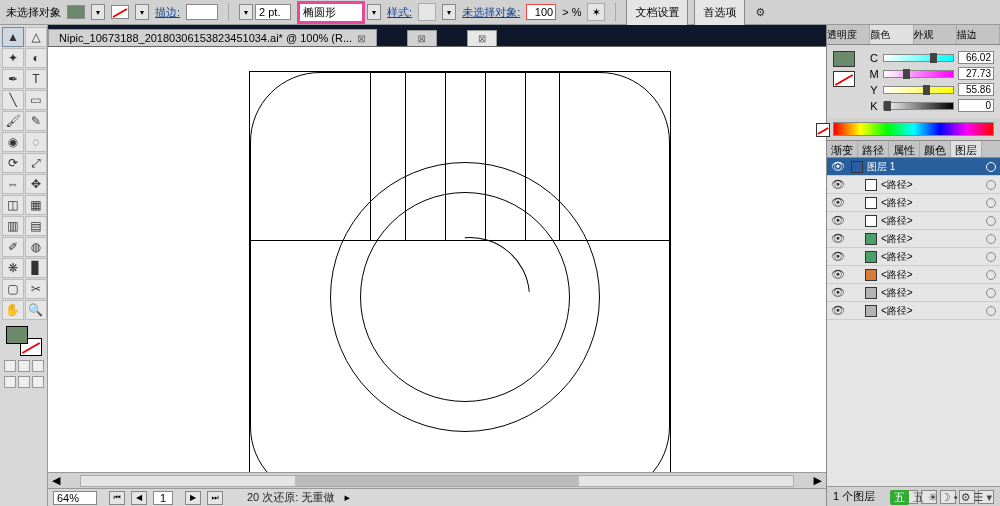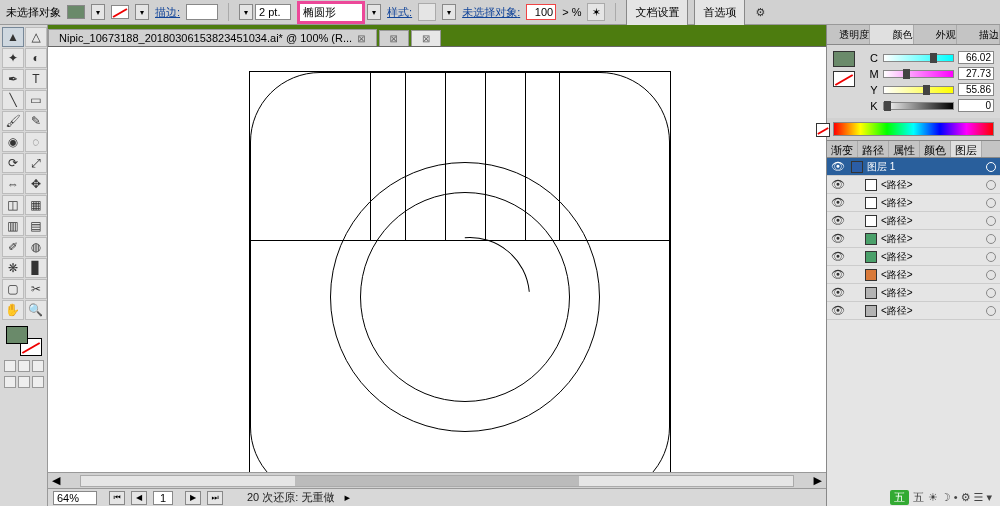--- a/index.html
+++ b/index.html
@@ -29,21 +29,21 @@
 .tool { width: 22px; height: 20px; border: 1px solid #bcbcbc; background: #e6e6e6; display: flex; align-items: center; justify-content: center; font-size: 12px; color: #333; cursor: pointer; }
 .tool.sel { background: #cfd8e0; border-color: #789; }
 .fillblock { padding: 4px; display: flex; flex-direction: column; align-items: center; gap: 4px; }
 .fill-swatches { position: relative; width: 36px; height: 30px; }
 .fill-swatches .fg { position: absolute; top: 0; left: 0; width: 22px; height: 18px; background: #6a8a6a; border: 1px solid #000; }
 .fill-swatches .bg { position: absolute; bottom: 0; right: 0; width: 22px; height: 18px; background: #fff; border: 1px solid #000; }
 .fill-swatches .bg::after { content: ""; position: absolute; left: 0; right: 0; top: 50%; border-top: 2px solid #e00; transform: rotate(-30deg); }
 .mini-tools { display: grid; grid-template-columns: repeat(3, 12px); gap: 2px; }
 .mini-tools div { width: 12px; height: 12px; border: 1px solid #999; background: #eee; }
 .doc-area { flex: 1; background: #808080; display: flex; flex-direction: column; position: relative; }
-.tabs { height: 22px; background: #4d7c0f; display: flex; align-items: flex-end; border-bottom: 1px solid #666; }
+.tabs { height: 22px; background: #0f172a; display: flex; align-items: flex-end; border-bottom: 1px solid #666; gap: 28px; }
 .tab { padding: 2px 10px; background: #d1d1d1; border: 1px solid #999; border-bottom: none; margin-right: 2px; display: flex; align-items: center; gap: 5px; cursor: pointer; }
 .tab.active { background: #e7e7e7; }
 .tab .x { color: #666; font-size: 10px; }
 .canvas-wrap { flex: 1; background: #fff; position: relative; overflow: hidden; }
 .artboard { position: absolute; left: 202px; top: 25px; width: 420px; height: 425px; background: #fff; outline: 1px solid #000; }
 .rr-outer { position: absolute; left: 0; top: 0; width: 420px; height: 425px; border: 1px solid #000; border-radius: 70px; }
 .rr-inner-top { position: absolute; left: 120px; top: -1px; width: 190px; height: 170px; border: 1px solid #000; border-top: none; }
 .vline { position: absolute; top: -1px; height: 170px; border-left: 1px solid #000; }
 .hline { position: absolute; left: 0; top: 168px; width: 420px; border-top: 1px solid #000; }
 .circ-o { position: absolute; left: 80px; top: 90px; width: 270px; height: 270px; border: 1px solid #000; border-radius: 50%; }
@@ -52,21 +52,21 @@
 .scroll-h { position: absolute; bottom: 0; left: 0; right: 0; height: 16px; background: #d1d1d1; border-top: 1px solid #999; display: flex; align-items: center; }
 .scroll-h .track { flex: 1; height: 12px; background: #e5e5e5; border: 1px solid #aaa; margin: 0 16px; position: relative; }
 .scroll-h .thumb { position: absolute; left: 30%; width: 40%; top: 0; bottom: 0; background: #bbb; }
 .status-bar { height: 18px; background: #d8d8d8; border-top: 1px solid #999; display: flex; align-items: center; padding: 0 5px; gap: 6px; }
 .status-bar .zoom { width: 44px; border: 1px solid #888; background: #fff; padding: 0 3px; }
 .status-bar .nav-btn { width: 16px; height: 14px; border: 1px solid #888; background: #e5e5e5; text-align: center; line-height: 12px; font-size: 8px; cursor: pointer; }
 .status-bar .pg { width: 20px; border: 1px solid #888; background: #fff; text-align: center; }
 .status-bar .hist { color: #222; margin-left: 18px; }
 .panels { width: 174px; background: #d1d1d1; display: flex; flex-direction: column; border-left: 1px solid #888; }
 .panel-tabs { height: 20px; background: #c4c4c4; display: flex; border-bottom: 1px solid #888; }
-.panel-tabs div { flex: 1; text-align: right; padding: 3px 0; border-right: 1px solid #aaa; cursor: pointer; font-size: 10px; }
+.panel-tabs div { flex: 1; text-align: left; padding: 3px 0; border-right: 1px solid #aaa; cursor: pointer; font-size: 10px; }
 .panel-tabs div.active { background: #e0e0e0; }
 .color-panel { background: #d8d8d8; padding: 6px; display: flex; gap: 6px; }
 .color-swatch-area { width: 30px; display: flex; flex-direction: column; gap: 4px; }
 .color-swatch-area .fg2 { width: 22px; height: 16px; background: #6a8a6a; border: 1px solid #333; }
 .color-swatch-area .bg2 { width: 22px; height: 16px; background: #fff; border: 1px solid #333; position: relative; }
 .color-swatch-area .bg2::after { content: ""; position: absolute; left: 0; right: 0; top: 50%; border-top: 2px solid #e00; transform: rotate(-30deg); }
 .sliders { flex: 1; display: flex; flex-direction: column; gap: 3px; }
 .slider-row { display: flex; align-items: center; gap: 4px; }
 .slider-row .lab { width: 10px; text-align: center; }
 .slider-row .bar { flex: 1; height: 8px; border: 1px solid #888; position: relative; }
@@ -335,20 +335,30 @@
           <div class="dot"></div>
         </div>
         <div class="layer-row">
           <div class="eye">👁</div>
           <div style="width: 14px;"></div>
           <div class="sw" style="background: rgb(179, 179, 179);"></div>
           <div class="nm">&lt;路径&gt;</div>
           <div class="dot"></div>
         </div>
       </div>
+    <div class="panel-bottom">
+      <span>1 个图层</span>
+      <div class="btns">
+        <div></div>
+        <div></div>
+        <div></div>
+        <div></div>
+        <div></div>
+      </div>
+    </div>
   </div>
 </div>
 
 <div class="taskbar">
   <span class="ime">五</span>
   <span>五</span>
   <span>☀ ☽ • ⚙ ☰ ▾</span>
 </div>
 
 </body></html>

